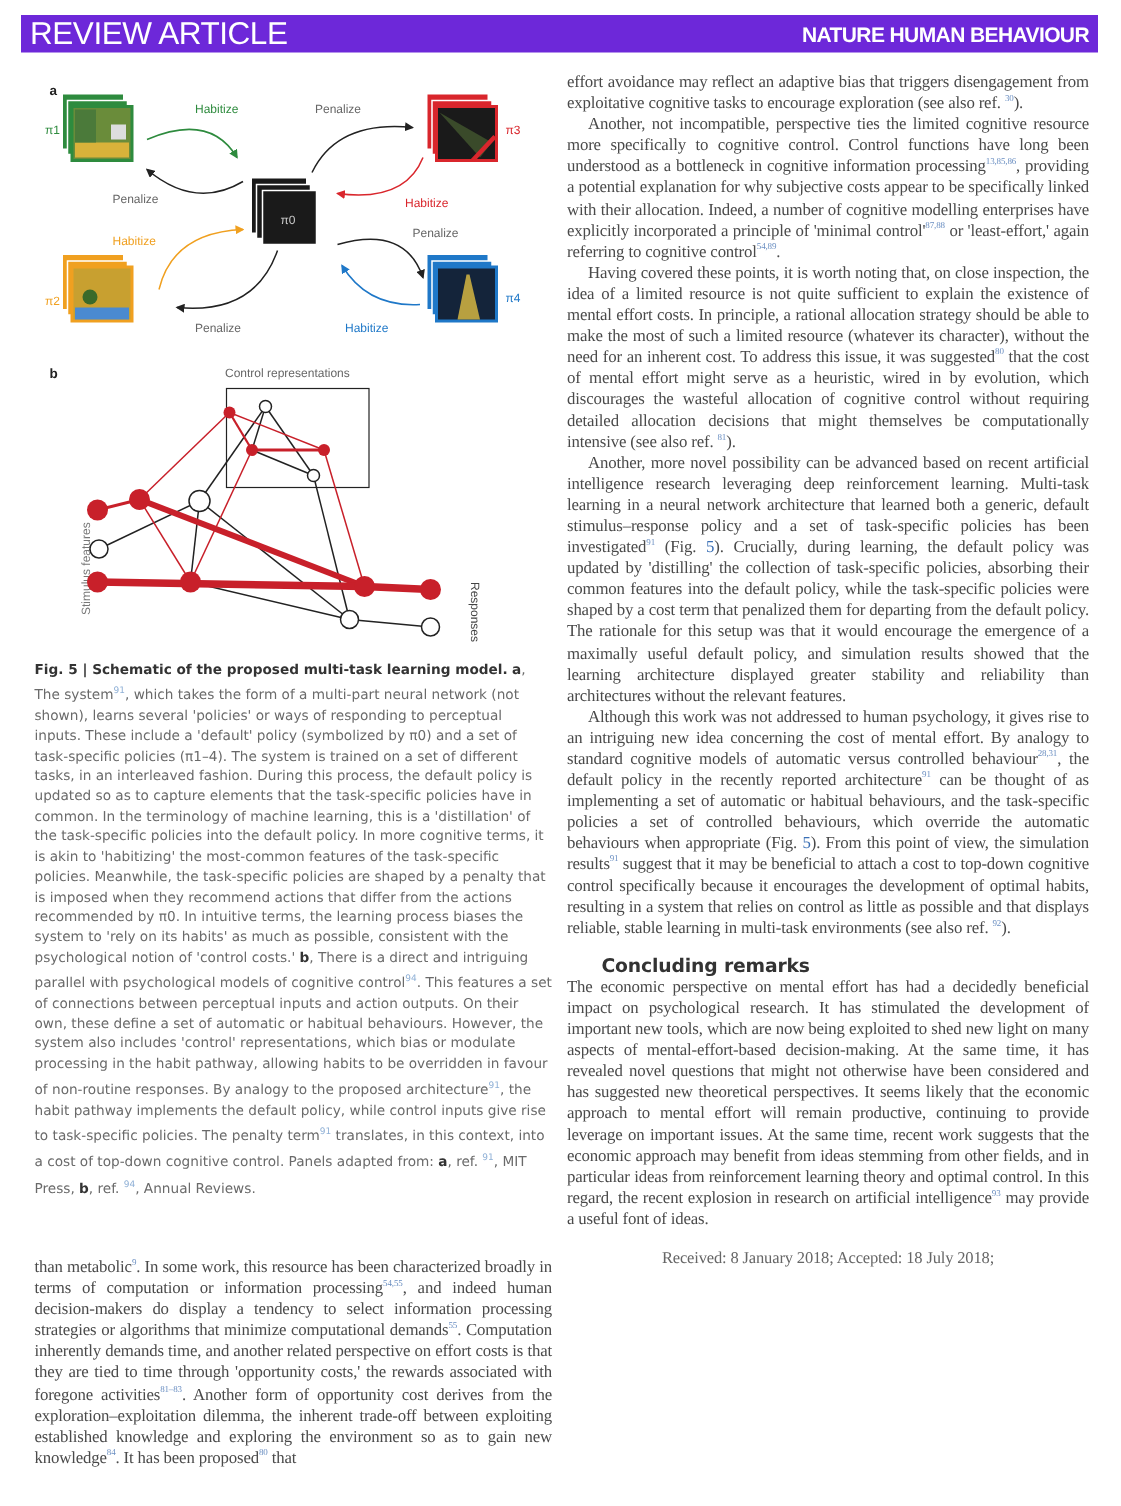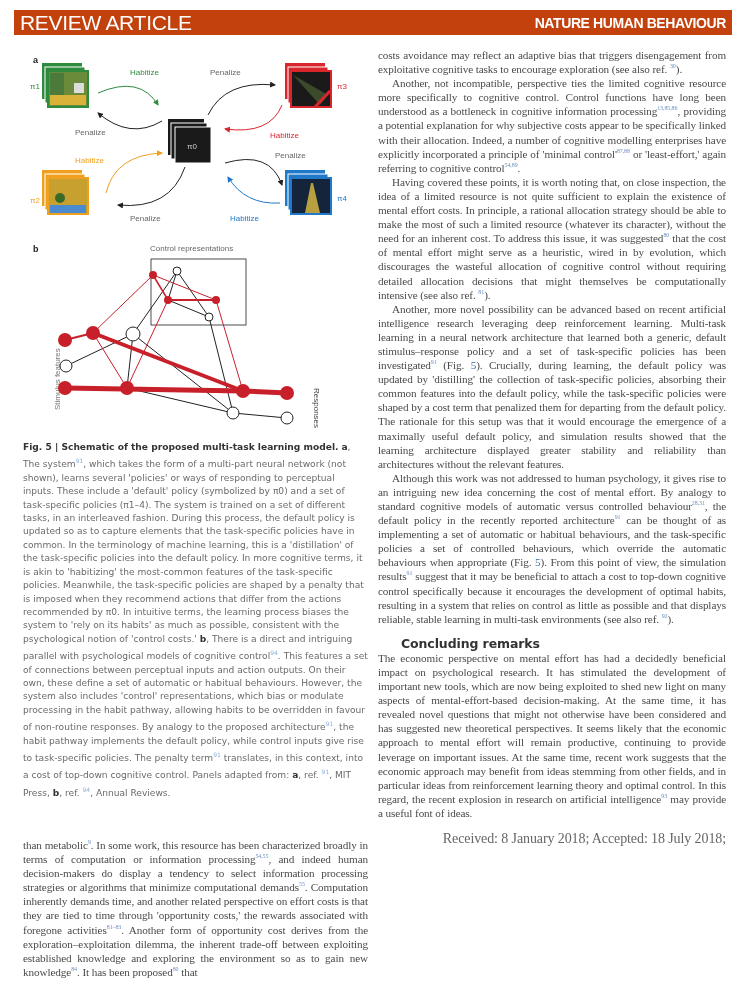--- a/index.html
+++ b/index.html
@@ -1,35 +1,35 @@
 <!DOCTYPE html>
 <html><head>
 <meta charset="utf-8">
 <style>
   html, body { margin:0; padding:0; background:#ffffff; }
   body { width:747px; height:1004px; position:relative; overflow:hidden; font-family:"Liberation Serif", serif; color:#3a3a3a; }
-  .header { position:absolute; left:14px; top:10px; width:718px; height:25px; background:#c2410c; color:#fff; }
+  .header { position:absolute; left:14px; top:10px; width:718px; height:25px; background:#6d28d9; color:#fff; }
   .header .left { position:absolute; left:6px; top:1px; font-family:"Liberation Sans", sans-serif; font-size:21px; font-weight:normal; letter-spacing:-0.3px; }
   .header .right { position:absolute; right:6px; top:5px; font-family:"Liberation Sans", sans-serif; font-size:14px; font-weight:bold; letter-spacing:-0.4px;margin-left:32px; }
   .panel-label { position:absolute; font-family:"Liberation Sans", sans-serif; font-weight:bold; font-size:9px; color:#222; }
   .fig-a { position:absolute; left:30px; top:55px; width:340px; height:170px; }
   .fig-b { position:absolute; left:30px; top:240px; width:340px; height:200px; }
   .lbl { font-family:"Liberation Sans", sans-serif; font-size:8px; }
   .caption { position:absolute; left:23px; top:441px; width:345px; font-family:"DejaVu Sans", sans-serif; font-size:9.1px; line-height:13.4px; color:#6a6a6a; }
   .caption b { color:#333; }
   .caption .ref { color:#8fb0d6; font-size:6px; vertical-align:super; }
   .col-text { position:absolute; font-size:11.2px; line-height:14.1px; text-align:justify; color:#4a4a4a; letter-spacing:-0.1px; }
   .col-text p { margin:0; text-indent:0; }
   .col-text p.ind { text-indent:14px; }
   .col-text .ref { color:#6b8fc2; font-size:6px; vertical-align:super; line-height:0; }
   .col-text .fig { color:#3a6fb5; }
   .left-body { left:23px; top:838px; width:345px; }
   .right-body { left:378px; top:48px; width:348px; }
   .section-head { font-family:"DejaVu Sans", sans-serif; font-weight:bold; font-size:12.5px; color:#333; margin-top:10px; line-height:15px; text-align:left;margin-left:23px; }
-  .dates { margin-top:12px; font-size:14px; line-height:14px; text-align:right; }
+  .dates { margin-top:12px; font-size:11px; line-height:14px; text-align:center; }
   .dates .rec { color:#666; }
   .dates .pub { color:#111; }
 </style>
 </head>
 <body>
 
 <div class="header">
   <span class="left">REVIEW ARTICLE</span>
   <span class="right">NATURE HUMAN BEHAVIOUR</span>
 </div>
@@ -172,21 +172,21 @@
 <div class="caption">
   <b>Fig. 5 | Schematic of the proposed multi-task learning model.</b>
   <b>a</b><span>, The system</span><span class="ref">91</span><span>, which takes the form of a multi-part neural network (not shown), learns several 'policies' or ways of responding to perceptual inputs. These include a 'default' policy (symbolized by π0) and a set of task-specific policies (π1–4). The system is trained on a set of different tasks, in an interleaved fashion. During this process, the default policy is updated so as to capture elements that the task-specific policies have in common. In the terminology of machine learning, this is a 'distillation' of the task-specific policies into the default policy. In more cognitive terms, it is akin to 'habitizing' the most-common features of the task-specific policies. Meanwhile, the task-specific policies are shaped by a penalty that is imposed when they recommend actions that differ from the actions recommended by π0. In intuitive terms, the learning process biases the system to 'rely on its habits' as much as possible, consistent with the psychological notion of 'control costs.' </span><b>b</b><span>, There is a direct and intriguing parallel with psychological models of cognitive control</span><span class="ref">94</span><span>. This features a set of connections between perceptual inputs and action outputs. On their own, these define a set of automatic or habitual behaviours. However, the system also includes 'control' representations, which bias or modulate processing in the habit pathway, allowing habits to be overridden in favour of non-routine responses. By analogy to the proposed architecture</span><span class="ref">91</span><span>, the habit pathway implements the default policy, while control inputs give rise to task-specific policies. The penalty term</span><span class="ref">91</span><span> translates, in this context, into a cost of top-down cognitive control. Panels adapted from: </span><b>a</b><span>, ref. </span><span class="ref">91</span><span>, MIT Press, </span><b>b</b><span>, ref. </span><span class="ref">94</span><span>, Annual Reviews.</span>
 </div>
 
 <div class="col-text left-body">
   <p><span>than metabolic</span><span class="ref">9</span><span>. In some work, this resource has been characterized broadly in terms of computation or information processing</span><span class="ref">54,55</span><span>, and indeed human decision-makers do display a tendency to select information processing strategies or algorithms that minimize computational demands</span><span class="ref">55</span><span>. Computation inherently demands time, and another related perspective on effort costs is that they are tied to time through 'opportunity costs,' the rewards associated with foregone activities</span><span class="ref">81–83</span><span>. Another form of opportunity cost derives from the exploration–exploitation dilemma, the inherent trade-off between exploiting established knowledge and exploring the environment so as to gain new knowledge</span><span class="ref">84</span><span>. It has been proposed</span><span class="ref">80</span><span> that</span></p>
 </div>
 
 <div class="col-text right-body">
-  <p><span>costs avoidance may reflect an adaptive bias that triggers disengagement from exploitative cognitive tasks to encourage exploration (see also ref. </span><span class="ref">30</span><span>).</span></p>
+  <p><span>effort avoidance may reflect an adaptive bias that triggers disengagement from exploitative cognitive tasks to encourage exploration (see also ref. </span><span class="ref">30</span><span>).</span></p>
   <p class="ind"><span>Another, not incompatible, perspective ties the limited cognitive resource more specifically to cognitive control. Control functions have long been understood as a bottleneck in cognitive information processing</span><span class="ref">13,85,86</span><span>, providing a potential explanation for why subjective costs appear to be specifically linked with their allocation. Indeed, a number of cognitive modelling enterprises have explicitly incorporated a principle of 'minimal control'</span><span class="ref">87,88</span><span> or 'least-effort,' again referring to cognitive control</span><span class="ref">54,89</span><span>.</span></p>
   <p class="ind"><span>Having covered these points, it is worth noting that, on close inspection, the idea of a limited resource is not quite sufficient to explain the existence of mental effort costs. In principle, a rational allocation strategy should be able to make the most of such a limited resource (whatever its character), without the need for an inherent cost. To address this issue, it was suggested</span><span class="ref">80</span><span> that the cost of mental effort might serve as a heuristic, wired in by evolution, which discourages the wasteful allocation of cognitive control without requiring detailed allocation decisions that might themselves be computationally intensive (see also ref. </span><span class="ref">81</span><span>).</span></p>
   <p class="ind"><span>Another, more novel possibility can be advanced based on recent artificial intelligence research leveraging deep reinforcement learning. Multi-task learning in a neural network architecture that learned both a generic, default stimulus–response policy and a set of task-specific policies has been investigated</span><span class="ref">91</span><span> (Fig. </span><span class="fig">5</span><span>). Crucially, during learning, the default policy was updated by 'distilling' the collection of task-specific policies, absorbing their common features into the default policy, while the task-specific policies were shaped by a cost term that penalized them for departing from the default policy. The rationale for this setup was that it would encourage the emergence of a maximally useful default policy, and simulation results showed that the learning architecture displayed greater stability and reliability than architectures without the relevant features.</span></p>
   <p class="ind"><span>Although this work was not addressed to human psychology, it gives rise to an intriguing new idea concerning the cost of mental effort. By analogy to standard cognitive models of automatic versus controlled behaviour</span><span class="ref">28,31</span><span>, the default policy in the recently reported architecture</span><span class="ref">91</span><span> can be thought of as implementing a set of automatic or habitual behaviours, and the task-specific policies a set of controlled behaviours, which override the automatic behaviours when appropriate (Fig. </span><span class="fig">5</span><span>). From this point of view, the simulation results</span><span class="ref">91</span><span> suggest that it may be beneficial to attach a cost to top-down cognitive control specifically because it encourages the development of optimal habits, resulting in a system that relies on control as little as possible and that displays reliable, stable learning in multi-task environments (see also ref. </span><span class="ref">92</span><span>).</span></p>
   <div class="section-head">Concluding remarks</div>
   <p><span>The economic perspective on mental effort has had a decidedly beneficial impact on psychological research. It has stimulated the development of important new tools, which are now being exploited to shed new light on many aspects of mental-effort-based decision-making. At the same time, it has revealed novel questions that might not otherwise have been considered and has suggested new theoretical perspectives. It seems likely that the economic approach to mental effort will remain productive, continuing to provide leverage on important issues. At the same time, recent work suggests that the economic approach may benefit from ideas stemming from other fields, and in particular ideas from reinforcement learning theory and optimal control. In this regard, the recent explosion in research on artificial intelligence</span><span class="ref">93</span><span> may provide a useful font of ideas.</span></p>
   <div class="dates">
     <div class="rec">Received: 8 January 2018; Accepted: 18 July 2018;</div>
   </div>
 </div>

